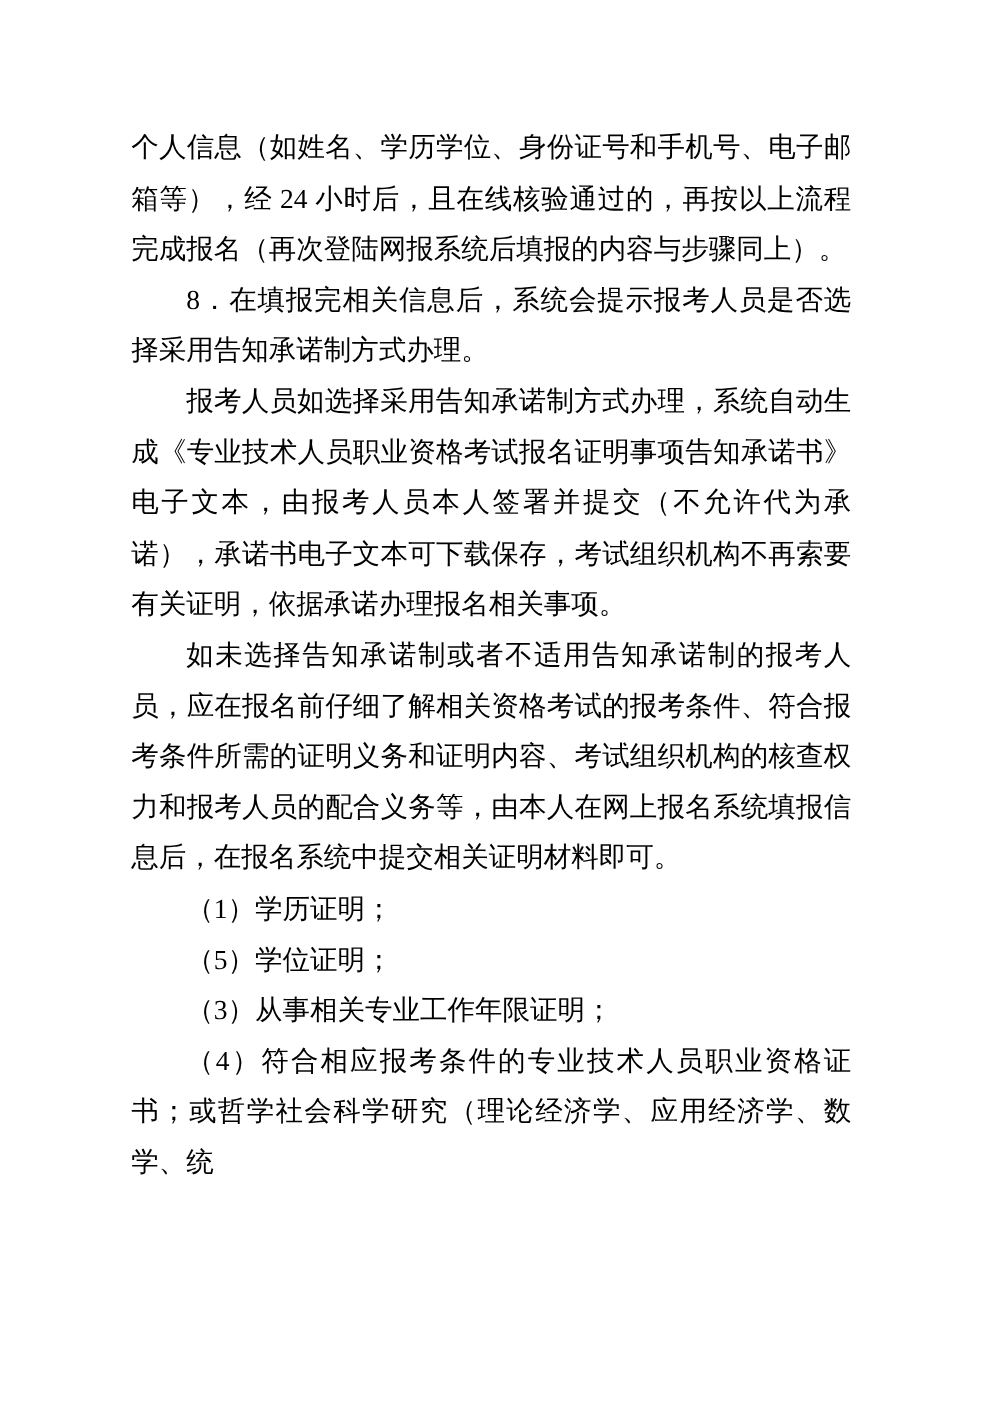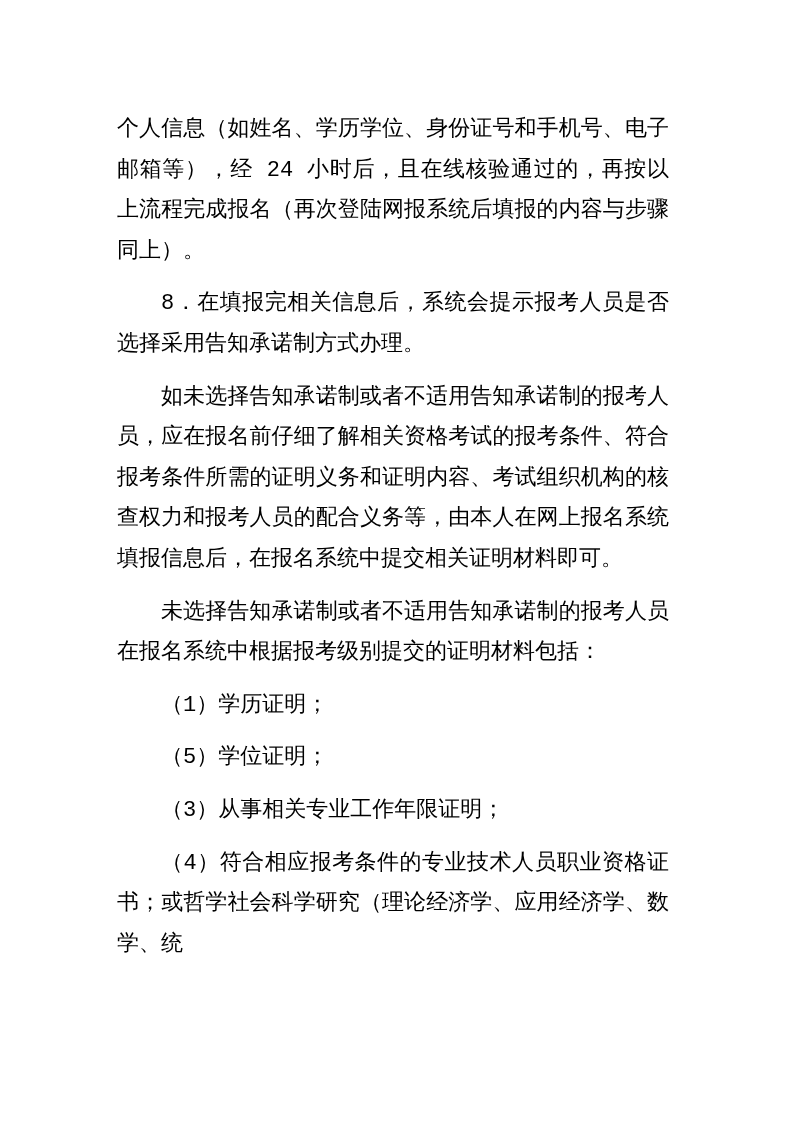--- a/index.html
+++ b/index.html
@@ -16,41 +16,40 @@
     font-family: "Liberation Serif", "DejaVu Serif", serif;
     color: #000000;
   }
   .content {
     position: absolute;
     left: 105px;
     top: 98px;
     width: 576px;
   }
   .content p {
-    margin: 12px;
+    margin: 0;
     padding: 0;
     font-size: 22px;
     line-height: 40.6px;
     font-weight: 400;
     text-align: justify;
     text-justify: inter-character;
     letter-spacing: 0;
-    font-family: Liberation Mono, monospace;
   }
   .content p.indent {
     text-indent: 44px; 
   }
 </style>
 </head>
 <body>
 
 <div class="page">
   <div class="content">
     <p>个人信息（如姓名、学历学位、身份证号和手机号、电子邮箱等），经 24 小时后，且在线核验通过的，再按以上流程完成报名（再次登陆网报系统后填报的内容与步骤同上）。</p>
     <p class="indent">8．在填报完相关信息后，系统会提示报考人员是否选择采用告知承诺制方式办理。</p>
+    <p class="indent">报考人员如选择采用告知承诺制方式办理，系统自动生成《专业技术人员职业资格考试报名证明事项告知承诺书》电子文本，由报考人员本人签署并提交（不允许代为承诺），承诺书电子文本可下载保存，考试组织机构不再索要有关证明，依据承诺办理报名相关事项。</p>
     <p class="indent">如未选择告知承诺制或者不适用告知承诺制的报考人员，应在报名前仔细了解相关资格考试的报考条件、符合报考条件所需的证明义务和证明内容、考试组织机构的核查权力和报考人员的配合义务等，由本人在网上报名系统填报信息后，在报名系统中提交相关证明材料即可。</p>
-    <p class="indent">未选择告知承诺制或者不适用告知承诺制的报考人员在报名系统中根据报考级别提交的证明材料包括：</p>
     <p class="indent">（1）学历证明；</p>
     <p class="indent">（5）学位证明；</p>
     <p class="indent">（3）从事相关专业工作年限证明；</p>
     <p class="indent">（4）符合相应报考条件的专业技术人员职业资格证书；或哲学社会科学研究（理论经济学、应用经济学、数学、统</p>
   </div>
 </div>
 
 </body></html>

